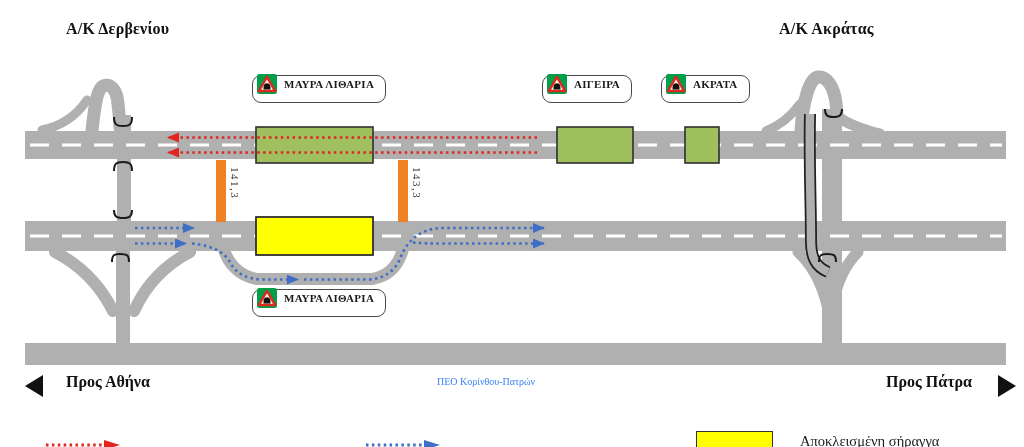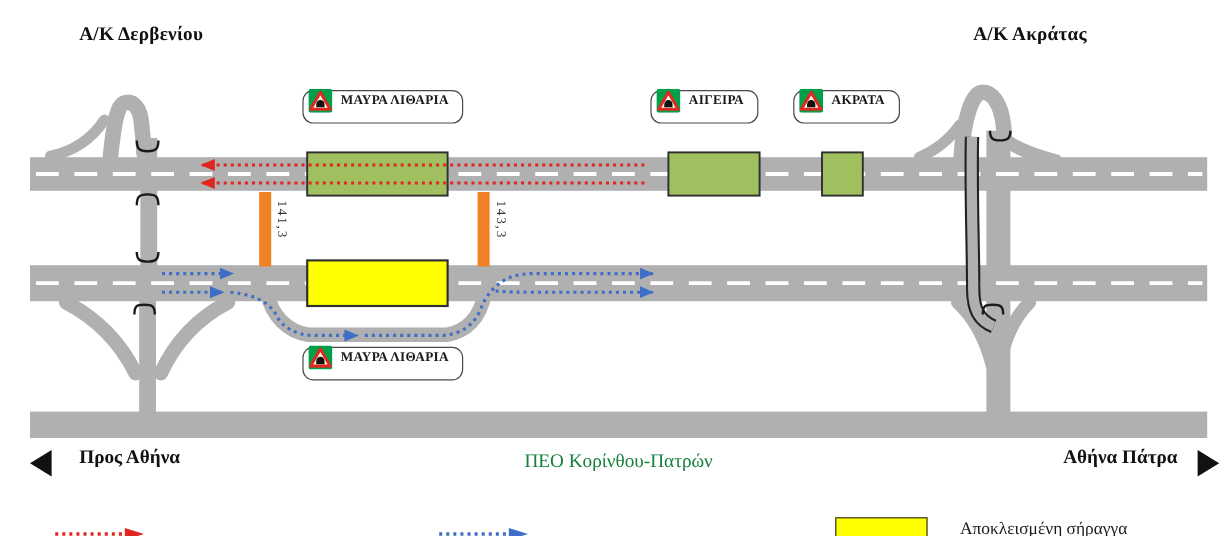--- a/index.html
+++ b/index.html
@@ -8,21 +8,21 @@
   .abs{position:absolute;}
   .ictitle{font-size:16px;font-weight:bold;color:#111;white-space:nowrap;letter-spacing:.2px;}
   .pill{position:absolute;display:flex;align-items:center;gap:7px;background:#fff;
         border:1.6px solid #4a4a4a;border-radius:9px;height:28px;box-sizing:border-box;
         padding:3px 11px 13px 4px;}
   .pill .plabel{font-size:11px;font-weight:bold;color:#1a1a1a;letter-spacing:.3px;white-space:nowrap;}
   .pill .ticon{width:20px;height:20px;display:block;flex:0 0 auto;}
   .km{writing-mode:vertical-rl;text-orientation:mixed;font-size:11px;color:#333;
       letter-spacing:1.5px;white-space:nowrap;}
   .dirlabel{font-size:16px;font-weight:bold;color:#111;white-space:nowrap;text-align:center;}
-  .peolabel{font-size:16px;color:#15803d;white-space:nowrap;}
+  .peolabel{font-size:10px;color:#3b82f6;white-space:nowrap;}
   .legend-label{font-size:14.5px;color:#1a1a1a;white-space:nowrap;}
   .tri-left{width:0;height:0;border-top:11px solid transparent;border-bottom:11px solid transparent;
             border-right:18px solid #111;}
   .tri-right{width:0;height:0;border-top:11px solid transparent;border-bottom:11px solid transparent;
              border-left:18px solid #111;}
   .swatch{width:77px;height:27px;background:#FFFF00;border:1.6px solid #333;box-sizing:border-box;}
 </style>
 </head>
 <body>
 
@@ -95,21 +95,21 @@
       <path d="M114,104 C114,111 116,113 123,113 C130,113 132,111 132,104"></path>
       <path d="M114,158 C114,151 116,149 123,149 C130,149 132,151 132,158"></path>
       <path d="M114,197 C114,203 116,205 123,205 C130,205 132,203 132,197"></path>
       <path d="M112,249 C112,242 114,241 120,241 C127,241 129,242 129,249"></path>
       <path d="M825,96 C825,102 827,104 833,104 C840,104 842,102 842,96"></path>
       <path d="M819,249 C819,242 821,241 827,241 C834,241 836,242 836,249"></path>
     </g>
   </svg>
 
   <div class="abs ictitle" style="left:66px;top:7px">Α/Κ Δερβενίου</div>
-  <div class="abs ictitle" style="left:811px;top:7px">Α/Κ Ακράτας</div>
+  <div class="abs ictitle" style="left:779px;top:7px">Α/Κ Ακράτας</div>
 
   <div class="pill" style="left:252px;top:62px">
     <svg class="ticon" viewBox="0 0 22 22">
       <rect width="22" height="22" rx="2.5" fill="#00A04A"></rect>
       <path d="M11,3.2 L20,18.8 L2,18.8 Z" fill="#FFFBEA" stroke="#D92B21" stroke-width="2.8" stroke-linejoin="round"></path>
       <path d="M7.2,17 L7.2,14.5 C7.2,11.8 8.8,10.2 11,10.2 C13.2,10.2 14.8,11.8 14.8,14.5 L14.8,17 Z" fill="#111"></path>
     </svg>
     <span class="plabel">ΜΑΥΡΑ ΛΙΘΑΡΙΑ</span>
   </div>
 
@@ -139,21 +139,21 @@
     </svg>
     <span class="plabel">ΜΑΥΡΑ ΛΙΘΑΡΙΑ</span>
   </div>
 
   <div class="abs km" style="left:229px;top:154px">141,3</div>
   <div class="abs km" style="left:411px;top:154px">143,3</div>
 
   <div class="abs tri-left" style="left:25px;top:362px"></div>
   <div class="abs dirlabel" style="left:66px;top:360px">Προς Αθήνα</div>
   <div class="abs peolabel" style="left:437px;top:363px">ΠΕΟ Κορίνθου-Πατρών</div>
-  <div class="abs dirlabel" style="left:886px;top:360px">Αθήνα Πάτρα</div>
+  <div class="abs dirlabel" style="left:886px;top:360px">Προς Πάτρα</div>
   <div class="abs tri-right" style="left:998px;top:362px"></div>
 
   <svg class="abs" style="left:44px;top:426px" width="78" height="12" viewBox="0 0 78 12">
     <line x1="2" y1="6" x2="60" y2="6" stroke="#E0261E" stroke-width="3" stroke-dasharray="2.5 3.4"></line>
     <path d="M60,1 L76,6 L60,11 Z" fill="#E0261E"></path>
   </svg>
 
   <svg class="abs" style="left:364px;top:426px" width="78" height="12" viewBox="0 0 78 12">
     <line x1="2" y1="6" x2="60" y2="6" stroke="#3E6EC6" stroke-width="3" stroke-dasharray="2.5 3.4"></line>
     <path d="M60,1 L76,6 L60,11 Z" fill="#3E6EC6"></path>

